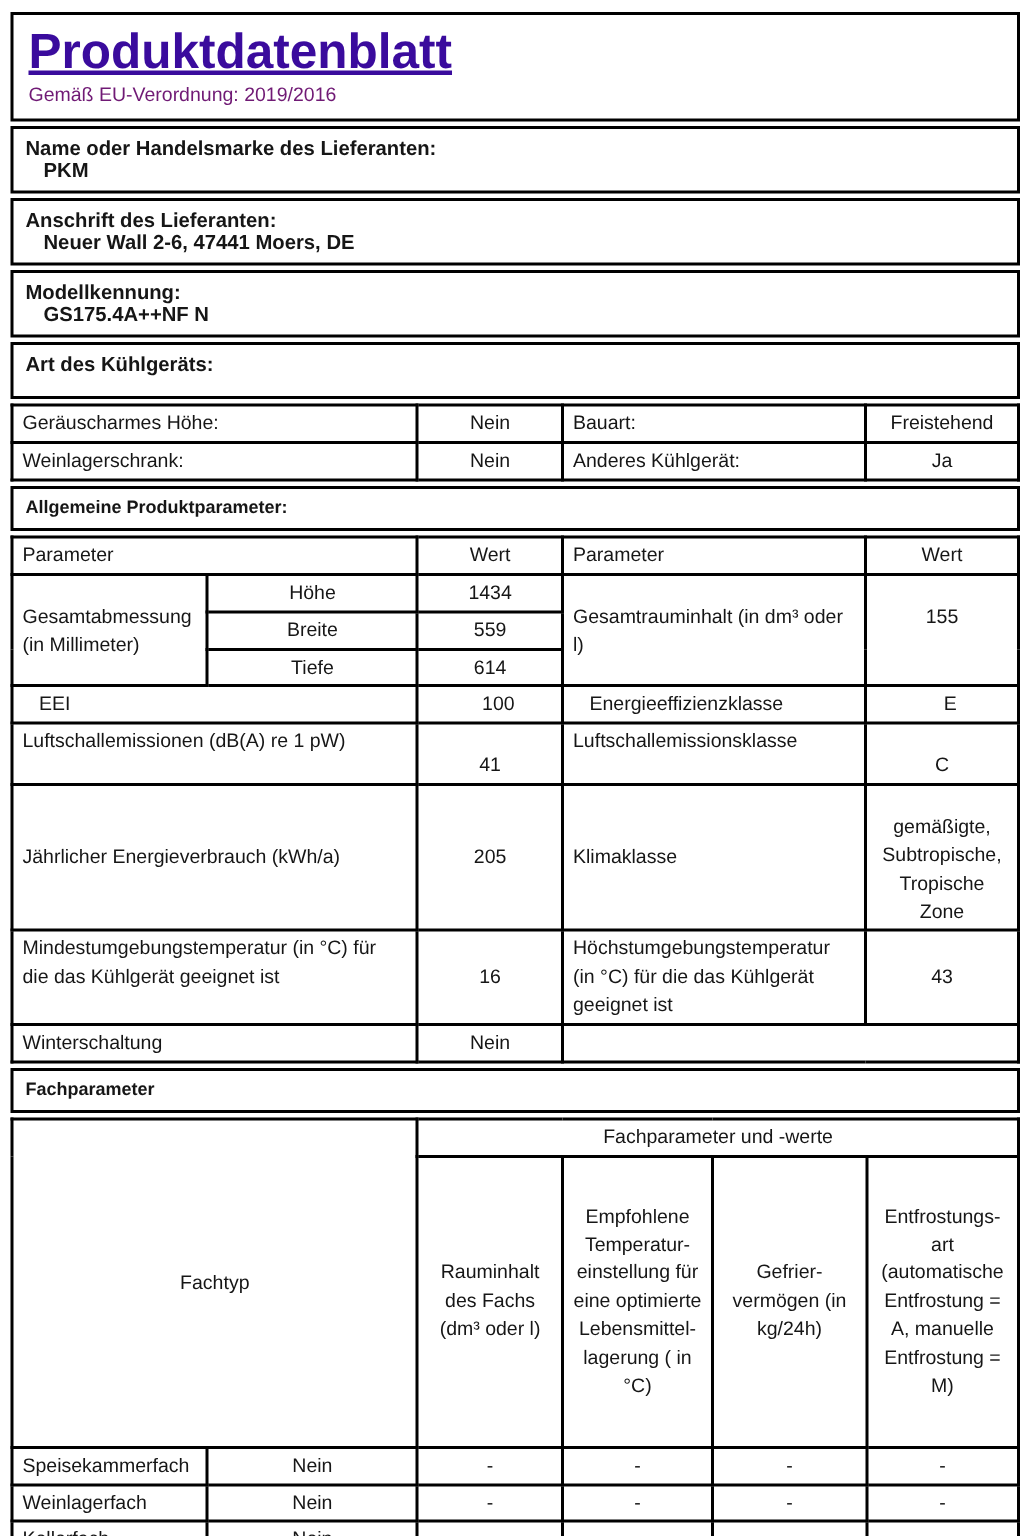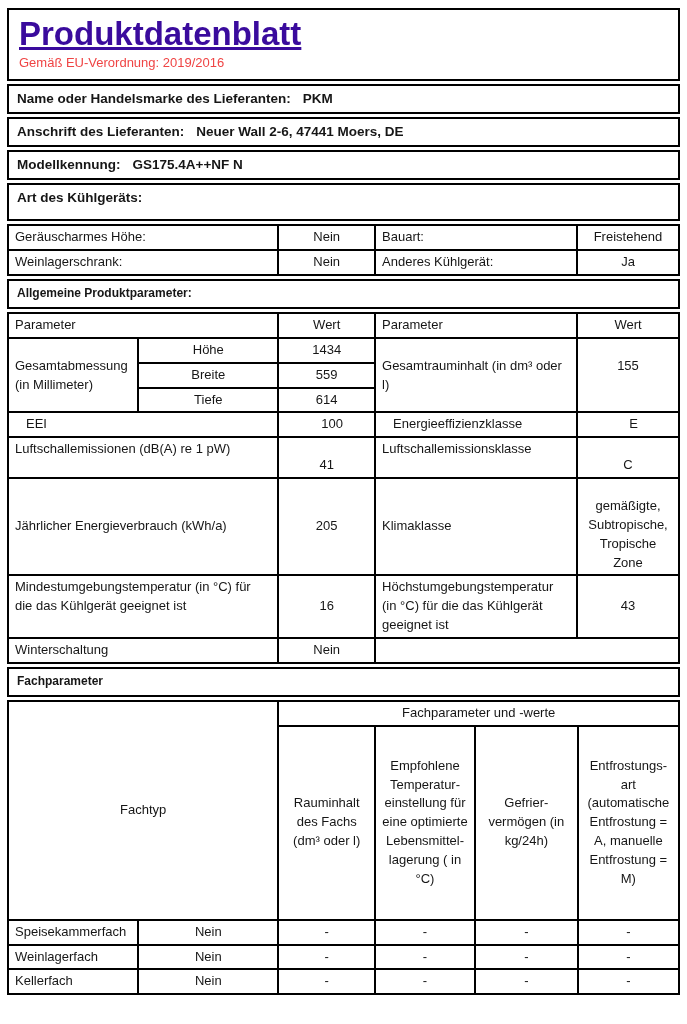--- a/index.html
+++ b/index.html
@@ -12,24 +12,24 @@
   .page { padding: 8px 7px; }
   .box { border: 2px solid #000; margin-bottom: 3px; background: #fff; }
 
   
   .title-box { padding: 5px 10px 9px; }
   .doc-title {
     margin: 0; font-size: 33px; line-height: 38px; font-weight: 700;
     color: var(--title-color, #3a0b9d);
     text-decoration: underline;
   }
-  .doc-subtitle { margin: 2px 0 0; font-size: 13px; color: #ef4444; }
-
-  
-  .kv { padding: 5px 8px 6px; font-size: 13.5px; font-weight: 700; display: flex; }
+  .doc-subtitle { margin: 2px 0 0; font-size: 13px; color: #701a75; }
+
+  
+  .kv { padding: 5px 8px 6px; font-size: 13.5px; font-weight: 700; display: flex; flex-direction: column; }
   .kv .v { margin-left: 12px; white-space: pre; }
   .kv.tall { padding-bottom: 14px; }
 
   
   .sect-head { padding: 5px 8px 7px; font-size: 12px; font-weight: 700; }
 
   
   table.box { width: 100%; border-collapse: collapse; table-layout: fixed; font-size: 13px; }
   td {
     border: 2px solid #000; padding: 2px 6px;

